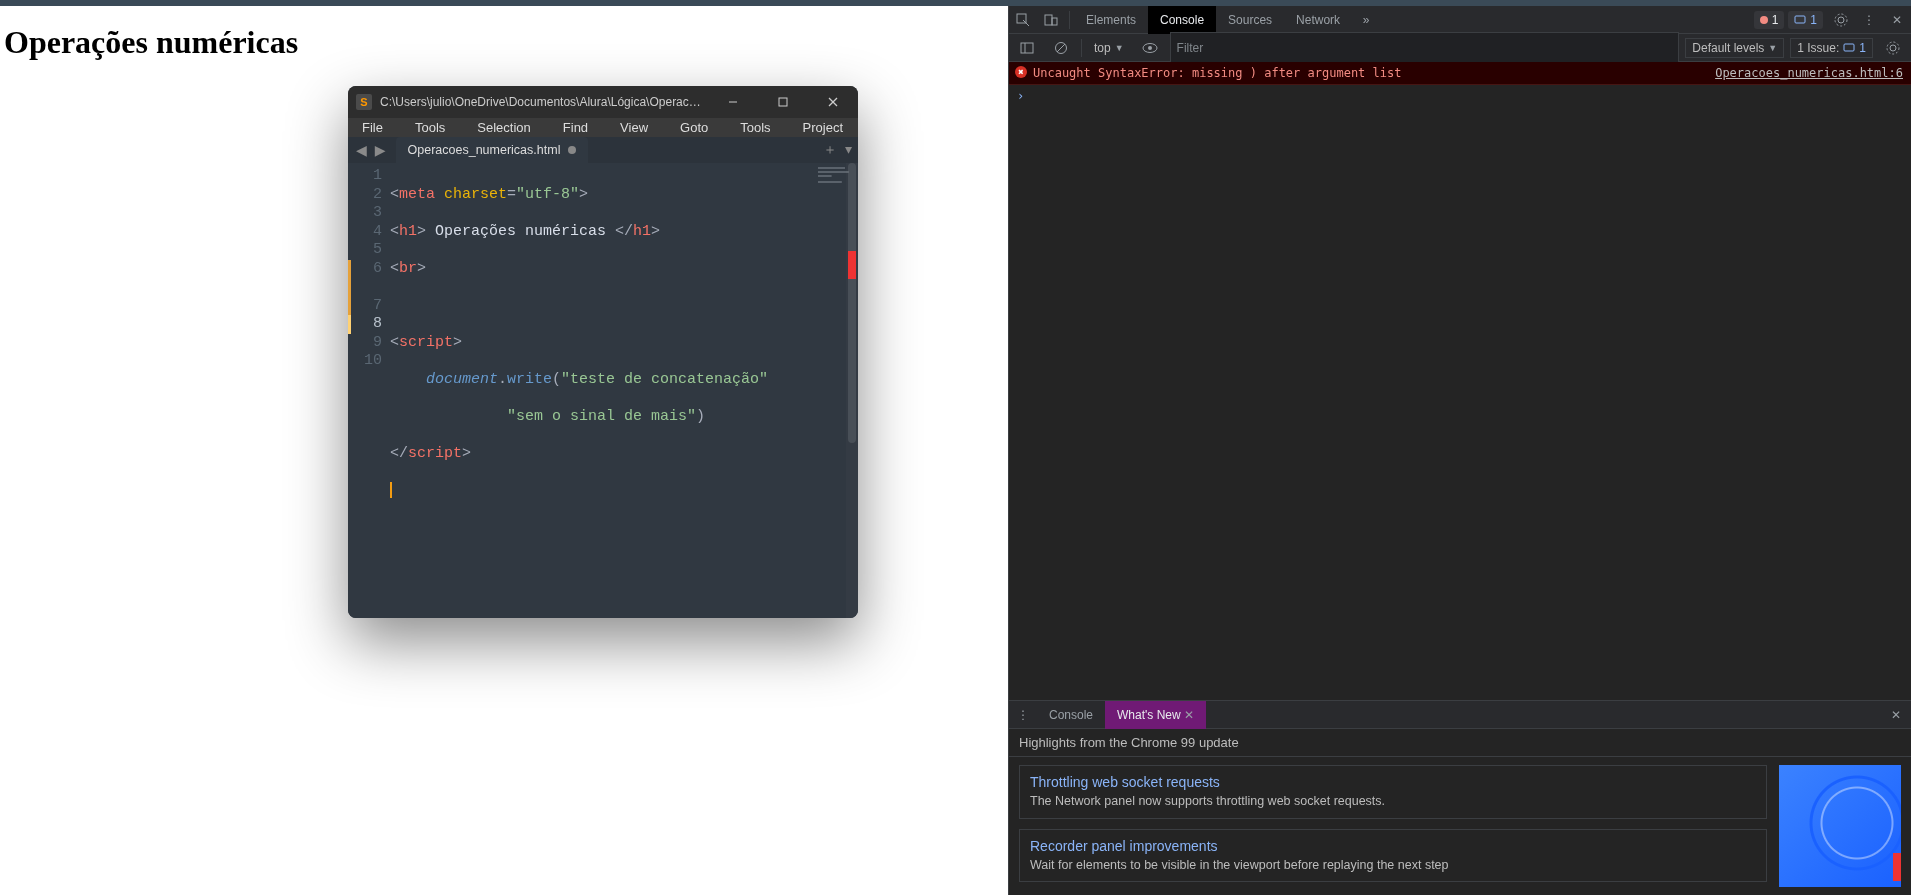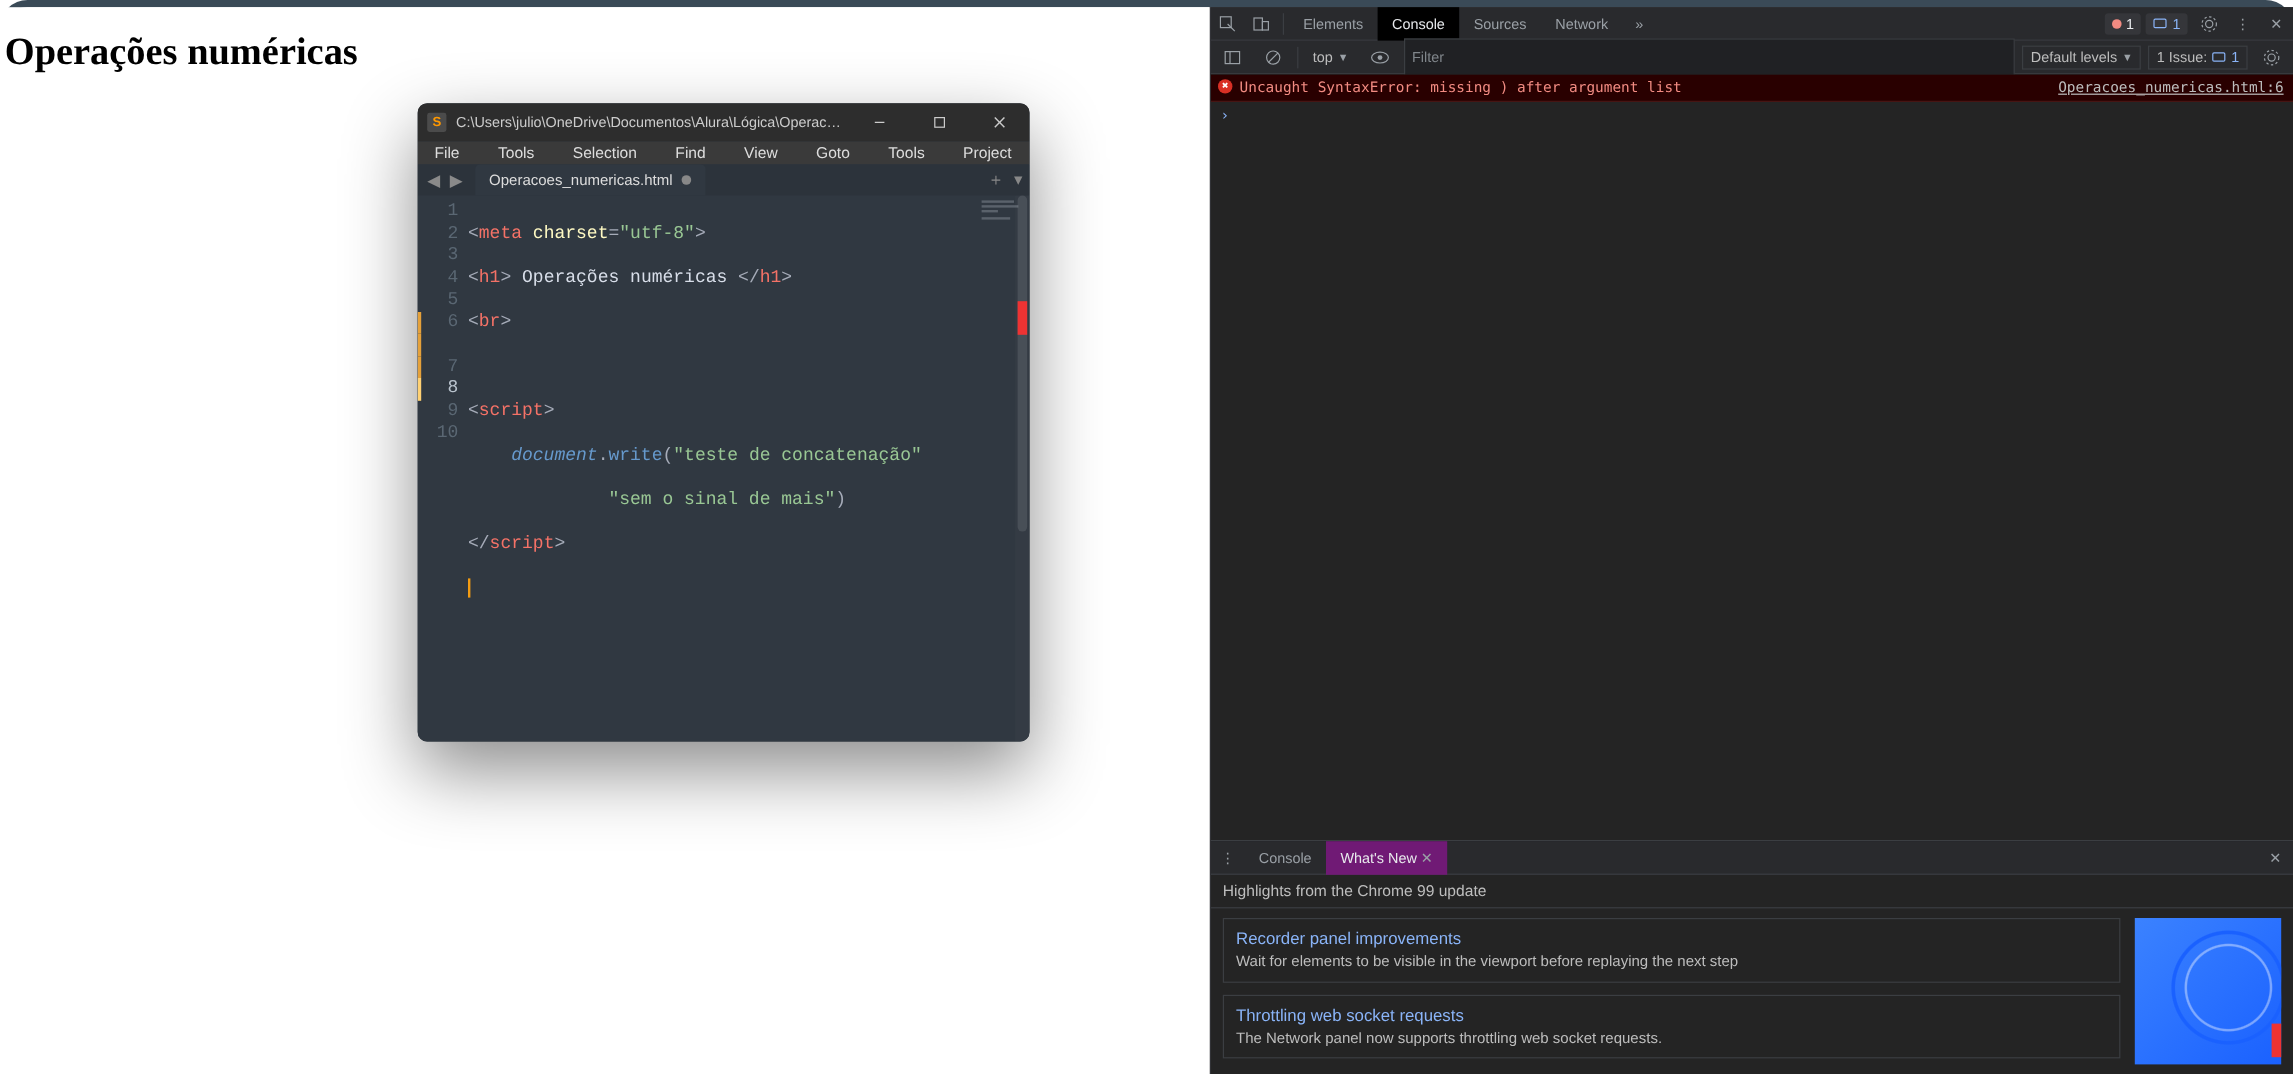--- a/index.html
+++ b/index.html
@@ -11,21 +11,20 @@
   }
 
   
   .root {
     display: flex;
     width: 1911px;
     height: 895px;
     background: #fff;
     position: relative;
     border-top: 6px solid #3a4a57;
-    border-radius: 23px;
   }
   .page-left {
     flex: 0 0 1008px;
     position: relative;
     background: #fff;
   }
   .page-right {
     flex: 1 1 auto;
     background: #202124;
     display: flex;
@@ -165,21 +164,21 @@
     color: #d8dee9;
     position: relative;
   }
   .code .line { height: 18.5px; }
   .cursor {
     display:inline-block; width:2px; height:16px;
     background:#f39c12; vertical-align:middle;
   }
   
   .t-tag   { color: #F47267; }
-  .t-attr  { color: #fef9c3; }
+  .t-attr  { color: #eab308; }
   .t-str   { color: #99c794; }
   .t-punct { color: #a6acb9; }
   .t-text  { color: #d8dee9; }
   .t-func  { color: #6699cc; }
   .t-ital  { color: #6699cc; font-style: italic; }
 
   .minimap {
     position:absolute; top:4px; right:6px;
     width:34px; height:18px;
     opacity:0.25;
@@ -513,25 +512,25 @@
         <span class="dt-tab">Console</span>
         <span class="dt-tab active">
           <span>What's New</span>&nbsp;<span style="color:#9aa0a6">✕</span>
         </span>
         <span class="close">✕</span>
       </div>
       <div class="dt-drawer-sub">Highlights from the Chrome 99 update</div>
       <div class="dt-drawer-body">
         <div class="cards">
           <div class="card">
+            <h4>Throttling web socket requests</h4>
+            <p>The Network panel now supports throttling web socket requests.</p>
+          </div>
+          <div class="card">
             <h4>Recorder panel improvements</h4>
             <p>Wait for elements to be visible in the viewport before replaying the next step</p>
           </div>
-          <div class="card">
-            <h4>Throttling web socket requests</h4>
-            <p>The Network panel now supports throttling web socket requests.</p>
-          </div>
         </div>
         <div class="thumb"></div>
       </div>
     </div>
   </div>
 </div>
 
 </body></html>

